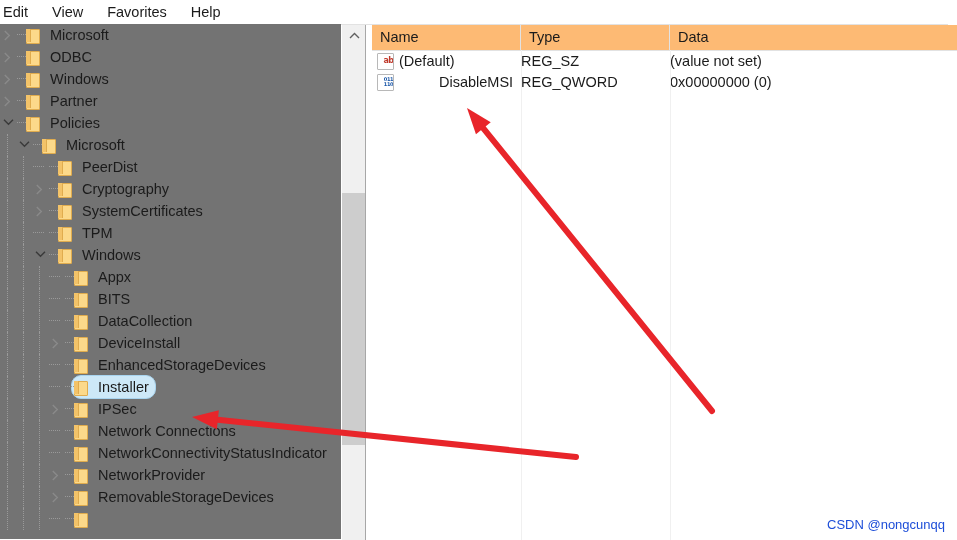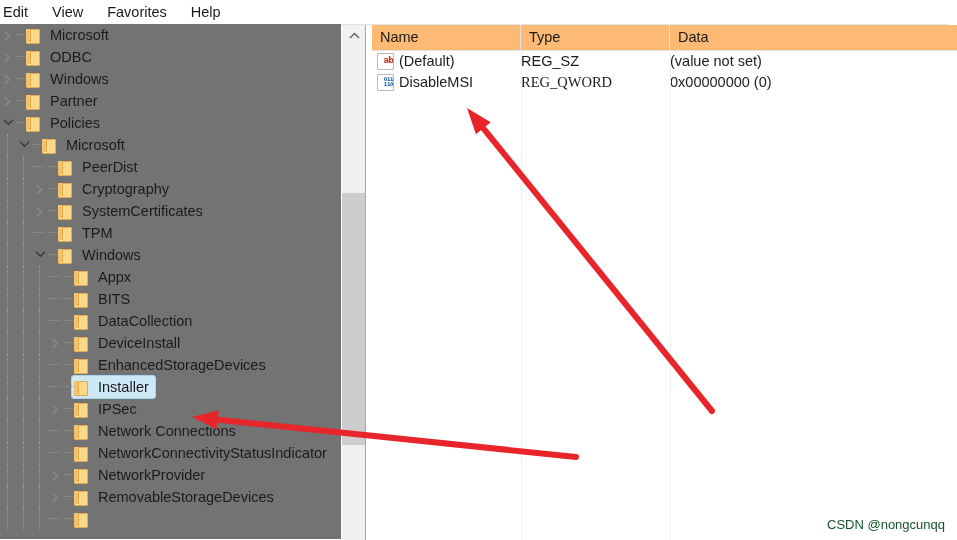--- a/index.html
+++ b/index.html
@@ -56,21 +56,21 @@
     background:#fcd98a;border:1px solid #e0ac4e;border-radius:1px;
   }
   .folder .tab{
     position:absolute;left:2px;top:1px;width:4px;height:13px;
     background:#f3c369;border-right:1px solid #e0ac4e;
   }
   .tree-label{
     font-size:14.5px;color:#1b1b1b;padding:0 4px;border-radius:1px;
   }
   .tree-row.selected .sel-wrap{
-    background:#cde8f7;border:1px solid #a8d4ef;border-radius:3px;
+    background:#cde8f7;border:1px solid #a8d4ef;border-radius:10px;
     display:flex;align-items:center;margin-left:-1px;padding-right:2px;
   }
   .sel-wrap{display:flex;align-items:center;}
 
   
   #tree-scrollbar{
     position:absolute;left:341px;top:25px;width:24px;height:515px;
     background:#f0f0f0;border-left:1px solid #ffffff;
   }
   #sb-up{
@@ -136,21 +136,21 @@
   }
 
   
   #annotations{
     position:absolute;left:0;top:0;width:957px;height:540px;
     pointer-events:none;
   }
   
   #watermark{
     position:absolute;right:12px;bottom:8px;
-    font-size:13px;color:#14532d;white-space:nowrap;
+    font-size:13px;color:#1d4ed8;white-space:nowrap;
     font-family:"Liberation Sans",sans-serif;
   }
 </style>
 </head>
 <body>
 
 <div id="menubar">
   <div class="menu-item">Edit</div>
   <div class="menu-item">View</div>
   <div class="menu-item">Favorites</div>
@@ -534,30 +534,30 @@
         <div class="cell name" style="width: 149px;">
           <div class="vicon sz">
             <div class="glyph">ab</div>
           </div>
           <span>(Default)</span>
         </div>
         <div class="cell" style="width: 149px;">REG_SZ</div>
         <div class="cell" style="width: 287px;">(value not set)</div>
       </div>
       <div class="list-row">
-        <div class="cell name" style="width: 149px;">
+        <div class="cell name" style="width: 149px; gap: 40px;">
           <div class="vicon qword">
             <div class="glyph">
               <span>011</span>
               <span>110</span>
             </div>
           </div>
           <span>DisableMSI</span>
         </div>
-        <div class="cell" style="width: 149px; font-family: Liberation Serif, serif;">REG_QWORD</div>
+        <div class="cell" style="width: 149px;">REG_QWORD</div>
         <div class="cell" style="width: 287px;">0x00000000 (0)</div>
       </div>
     </div>
 <div class="col-guide" style="left: 149px;"></div>
     <div class="col-guide" style="left: 298px;"></div>
   </div>
 
 <svg id="annotations" viewBox="0 0 957 540">
     <g>
       <line x1="712" y1="411" x2="477.1355333058462" y2="120.53496568029139" stroke="#e8252a" stroke-width="6" stroke-linecap="round"></line>

